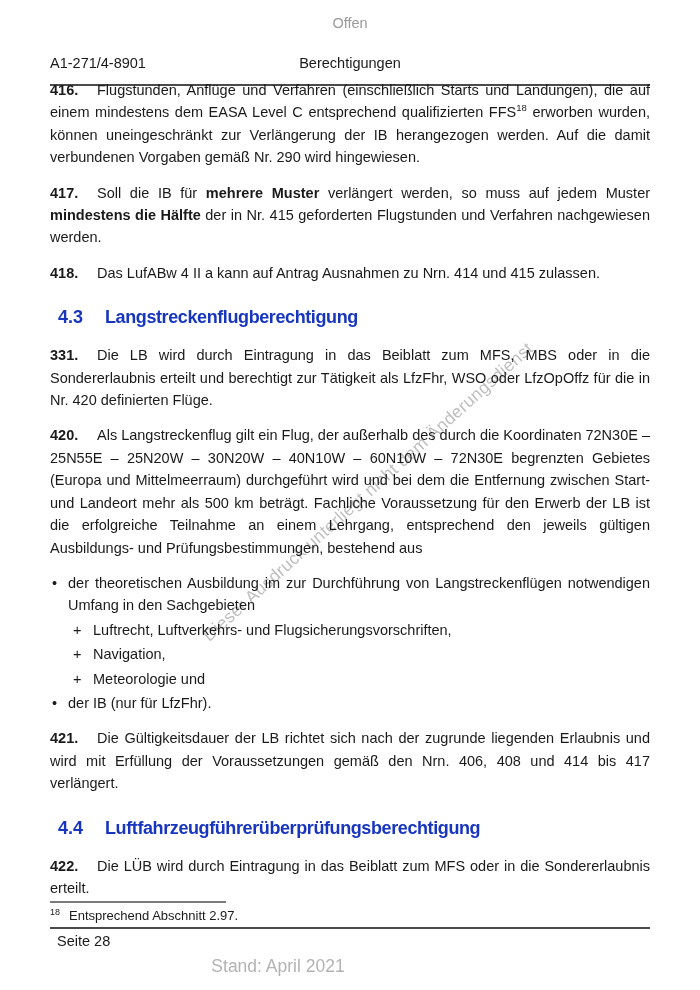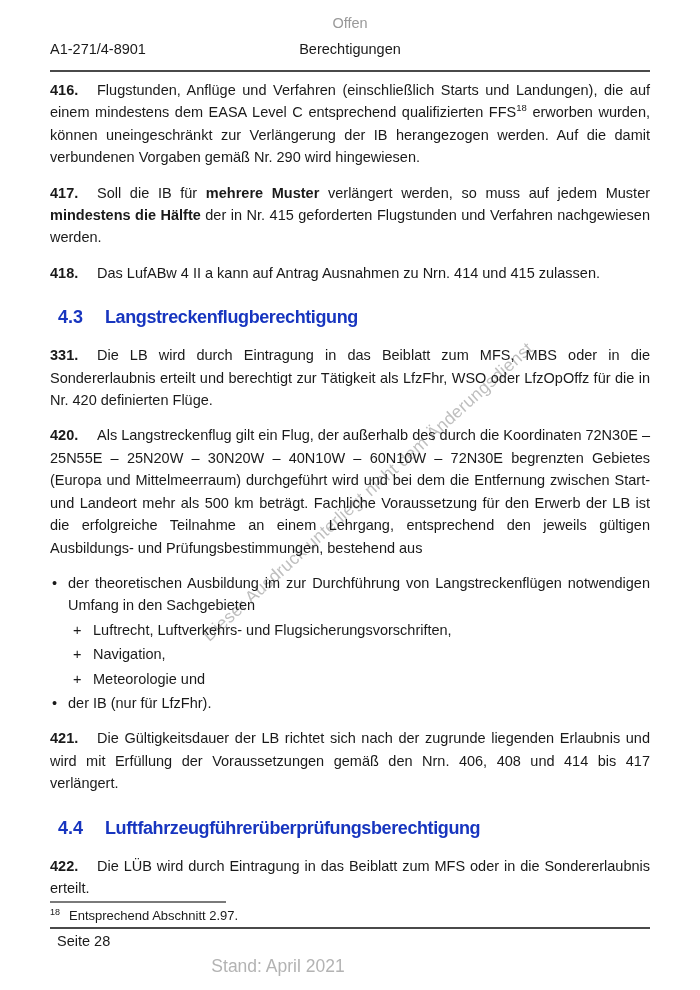--- a/index.html
+++ b/index.html
@@ -15,21 +15,21 @@
     position:absolute;left:368px;top:492px;
     transform:translate(-50%,-50%) rotate(-42deg);
     transform-origin:center;
     font-size:17.5px;color:#bfbfbf;white-space:nowrap;
     z-index:0;letter-spacing:.3px;
   }
 
   
   .hdr{position:absolute;top:14px;left:50px;width:600px;z-index:1;}
   .classification{text-align:center;color:#999999;font-size:14.5px;line-height:18px;}
-  .hdr-row{position:relative;margin-top:9px;height:20px;}
+  .hdr-row{position:relative;margin-top:23px;height:20px;}
   .doc-number{position:absolute;left:0;top:0;font-size:14.5px;}
   .doc-title{display:block;text-align:center;font-size:14.5px;}
   .hdr-rule{margin-top:9px;border-top:2px solid #4a4a4a;}
 
   
   .content{position:absolute;top:79px;left:50px;width:600px;z-index:1;}
   .para{
     font-size:14.5px;line-height:22.4px;text-align:justify;
     margin:0 0 13px 0;
   }

